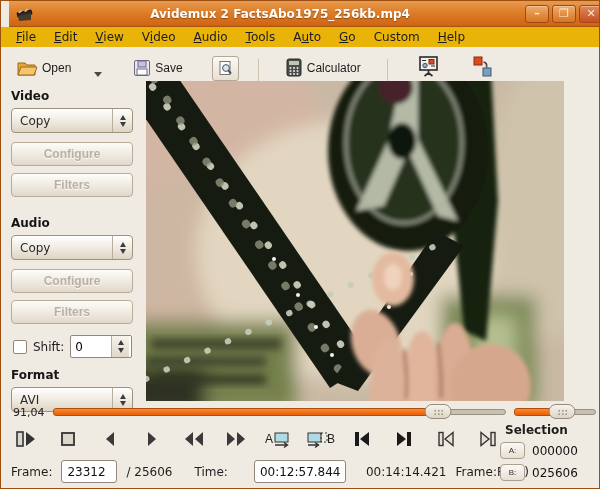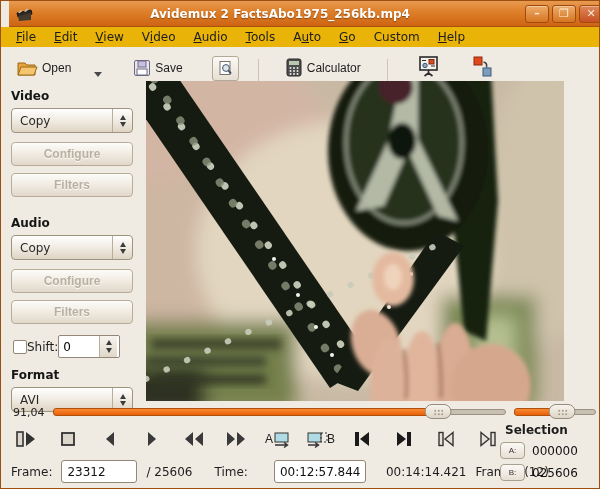--- a/index.html
+++ b/index.html
@@ -62,21 +62,21 @@
     background:linear-gradient(#FFFFFF,#EFE9DF 55%,#DED4C4);
     display:flex; align-items:center; margin-bottom:9px;
   }
   .combo .val{ flex:1; padding-left:8px; color:#2a2a2a; font-size:12px; }
   .combo .arrows{
     width:20px; height:100%; border-left:1px solid #B9AE9B;
     display:flex; flex-direction:column; align-items:center; justify-content:center; gap:2px;
   }
   .arr-up{ width:0;height:0;border-left:3.5px solid transparent;border-right:3.5px solid transparent;border-bottom:5px solid #3c3c3c; }
   .arr-dn{ width:0;height:0;border-left:3.5px solid transparent;border-right:3.5px solid transparent;border-top:5px solid #3c3c3c; }
-  .shift-row{ display:flex; align-items:center; margin:4px 0 10px 2px; }
+  .shift-row{ display:flex; align-items:center; gap:6px; margin:4px 0 10px 2px; }
   .checkbox{ width:14px; height:14px; background:#fff; border:1px solid #928778; border-radius:2px; }
   .spin{ display:flex; width:62px; height:23px; border:1px solid #928778; border-radius:2px; background:#fff; }
   .spin input{ width:40px; border:0; outline:0; font-size:12px; padding-left:4px; background:transparent; font-family:inherit; }
   .spin .spin-btns{ width:18px; border-left:1px solid #B9AE9B; background:linear-gradient(#F7F4EE,#E0D7C8);
     display:flex; flex-direction:column; align-items:center; justify-content:center; gap:3px; }
   
   .video-area{ position:absolute; left:145px; top:80px; width:418px; height:320px; background:#C9BCA8; }
   .video-area svg{ display:block; }
   
   .bottom{ position:absolute; left:0; top:400px; width:100%; height:89px; }
@@ -95,21 +95,21 @@
     background-size:3.5px 3.5px;
   }
   .main-slider{ left:52px; top:3px; width:453px; }
   .zoom-slider{ left:513px; top:3px; width:82px; }
   
   .transport{ position:absolute; left:10px; top:26px; width:492px; display:flex; justify-content:space-between; }
   .trbtn{ width:30px; height:24px; display:flex; align-items:center; justify-content:center; background:transparent; border:0; }
   
   .status{ position:absolute; left:10px; top:59px; display:flex; align-items:center; gap:9px; font-size:12px; color:#1d1d1d; }
   .field{ height:23px; border:1px solid #928778; border-radius:3px; background:#fff; font-size:12px; padding-left:5px; font-family:inherit; outline:0; color:#111; }
-  .frame-field{ width:76px; }
+  .frame-field{ width:56px; }
   .time-field{ width:92px;margin-left:17px; }
   
   .selection{ position:absolute; right:7px; top:22px; width:92px; }
   .selection .sel-title{ font-weight:bold; font-size:12px; text-align:left; padding-left:5px; }
   .sel-row{ display:flex; align-items:center; gap:7px; margin-top:5px; }
   .sel-btn{ width:25px; height:17px; border:1px solid #AAA08D; border-radius:4px;
     background:linear-gradient(#FBF9F6,#E6DFD3); font-size:8px; color:#333; line-height:15px; text-align:center; }
   .sel-val{ font-size:12px; color:#111; }
 </style>
 </head>

